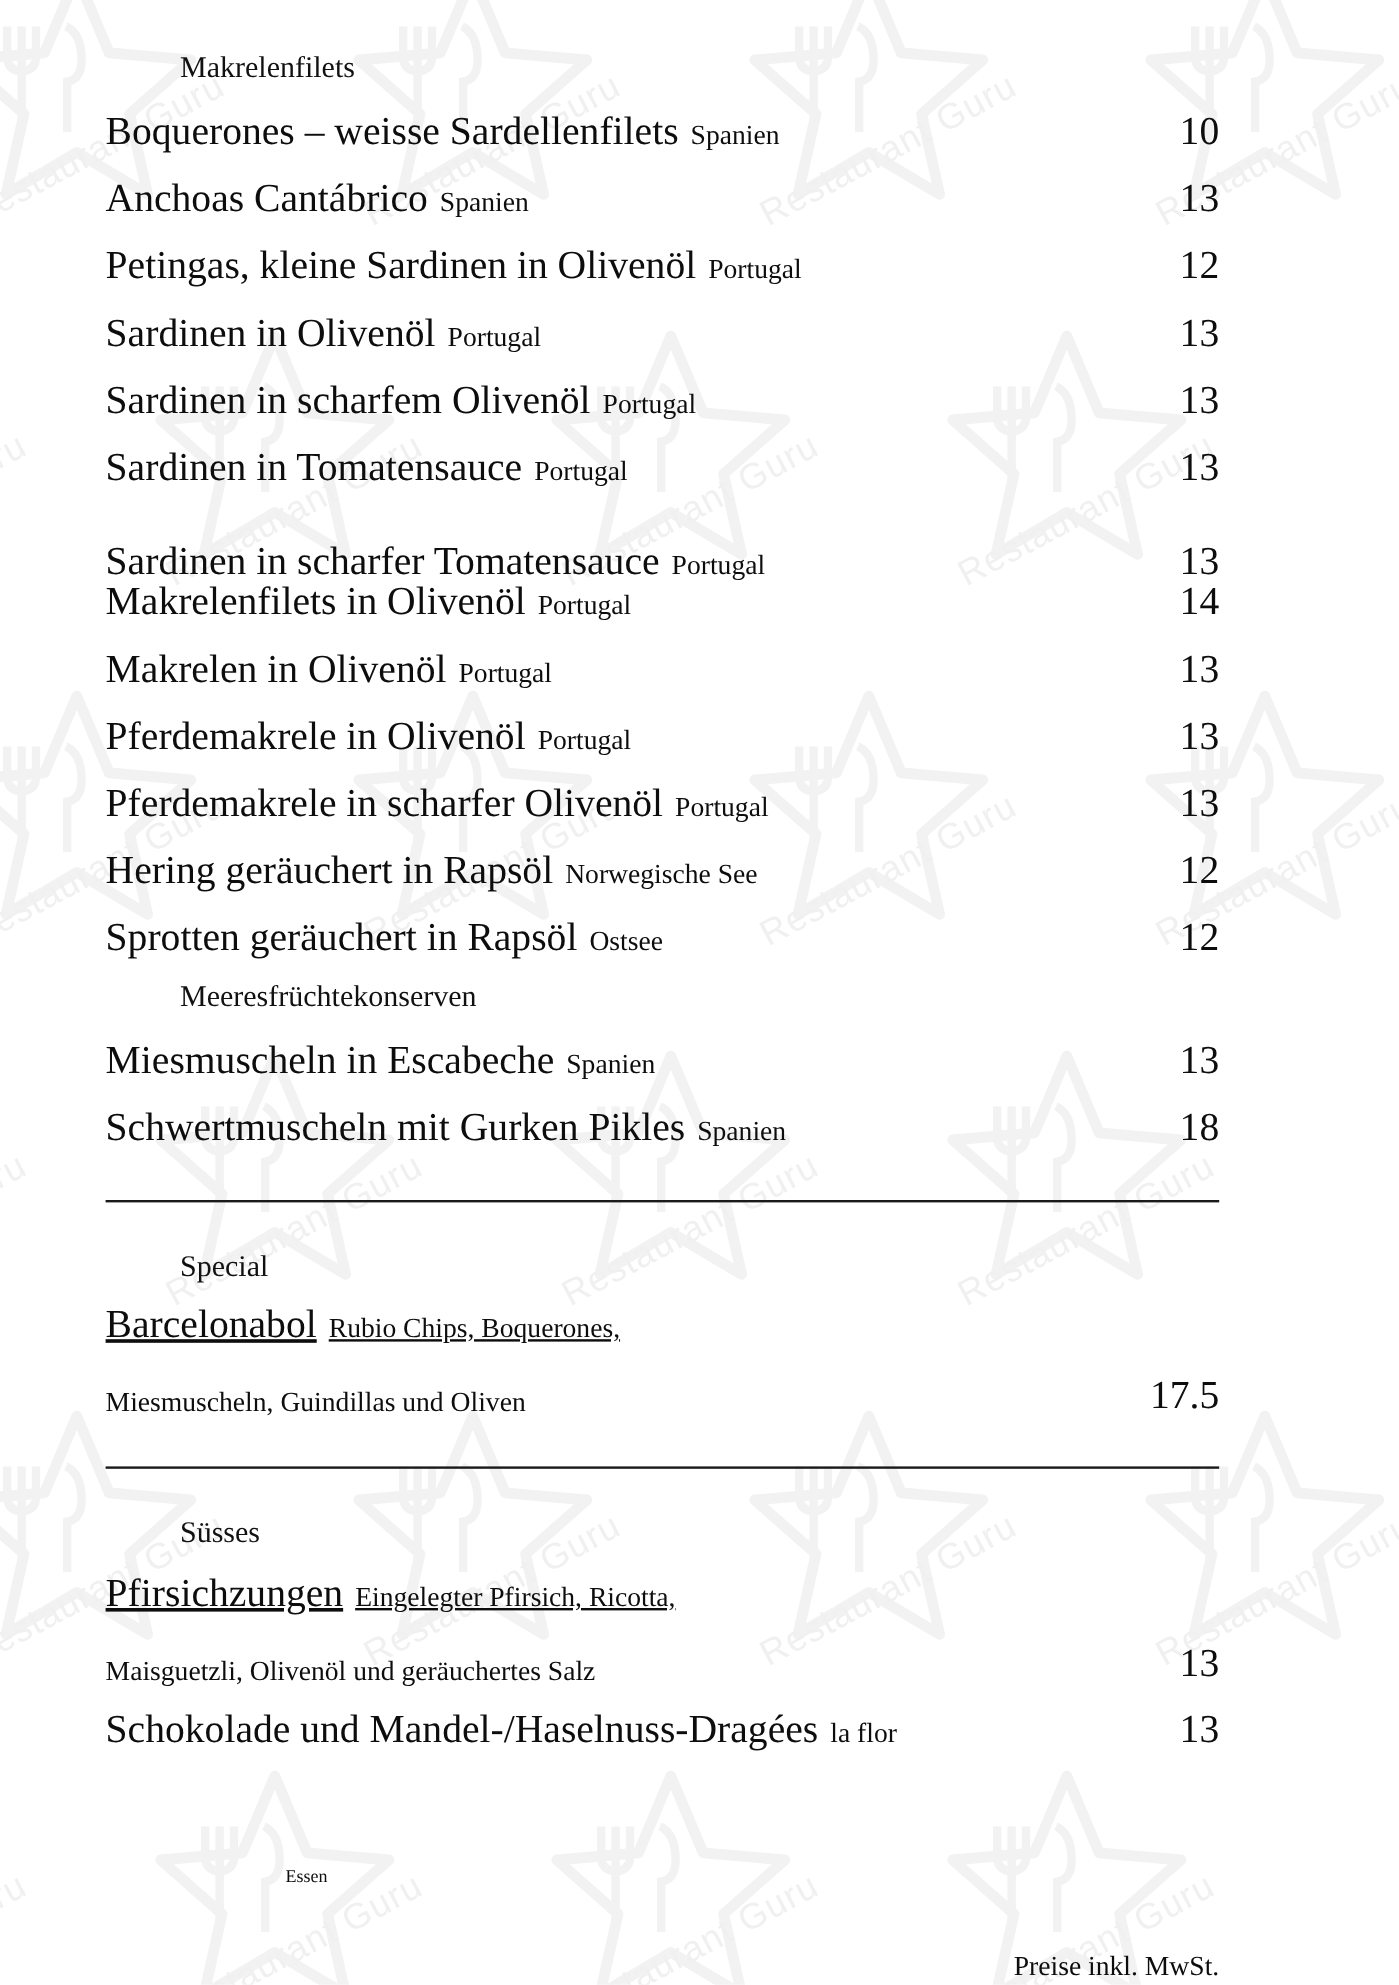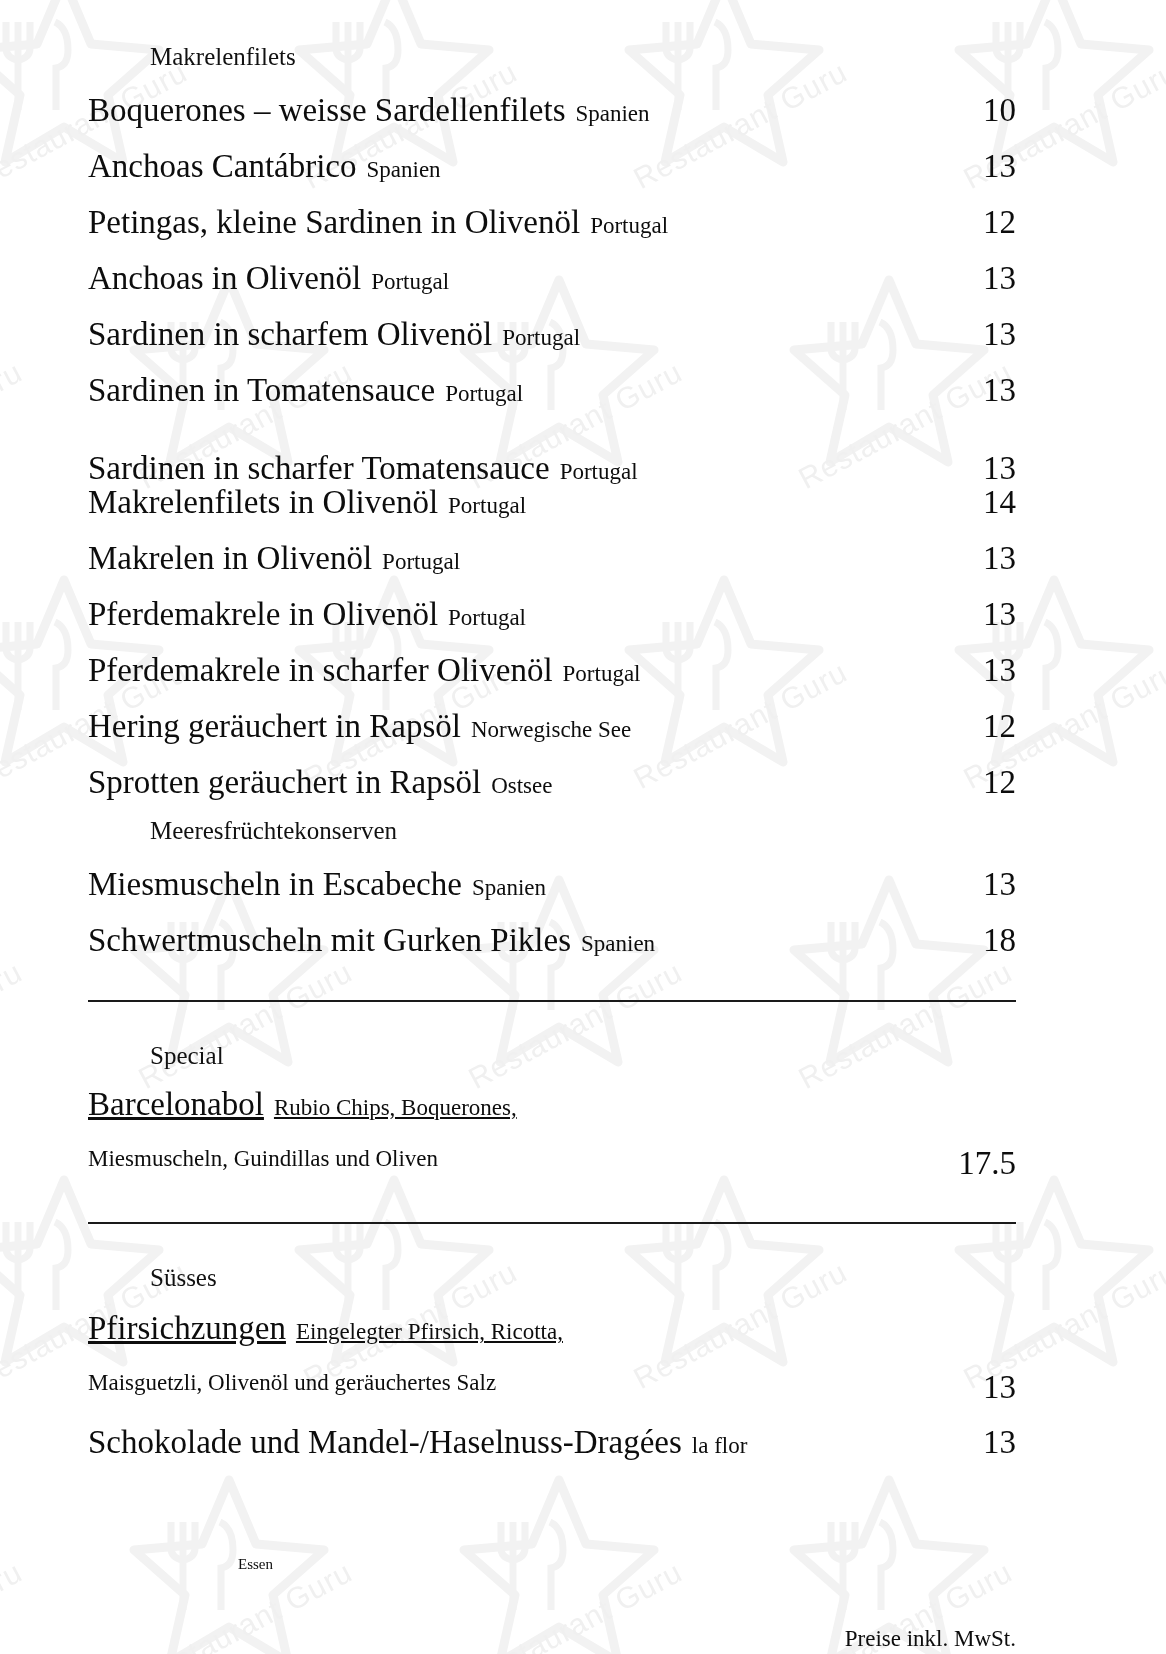--- a/index.html
+++ b/index.html
@@ -113,21 +113,21 @@
     left: 0;
     width: 928px;
   }
   .row2 .line1 {
     display: flex;
     align-items: baseline;
     text-decoration: underline;
   }
   .row2 .line2 {
     display: flex;
-    align-items: flex-start;
+    align-items: flex-end;
     justify-content: space-between;
   }
   .row2 .desc-cont {
     font-size: 23px;
     line-height: 1;
   }
 
   .divider {
     position: absolute;
     left: 0;
@@ -445,21 +445,21 @@
 
     <div class="row" style="top:206px">
       <div class="names">
         <span class="name">Petingas, kleine Sardinen in Olivenöl</span><span class="origin">Portugal</span>
       </div>
       <div class="price">12</div>
     </div>
 
     <div class="row" style="top:262px">
       <div class="names">
-        <span class="name">Anchoas in Olivenöl</span><span class="origin">Portugal</span>
+        <span class="name">Sardinen in Olivenöl</span><span class="origin">Portugal</span>
       </div>
       <div class="price">13</div>
     </div>
 
     <div class="row" style="top:318px">
       <div class="names">
         <span class="name">Sardinen in scharfem Olivenöl</span><span class="origin">Portugal</span>
       </div>
       <div class="price">13</div>
     </div>

